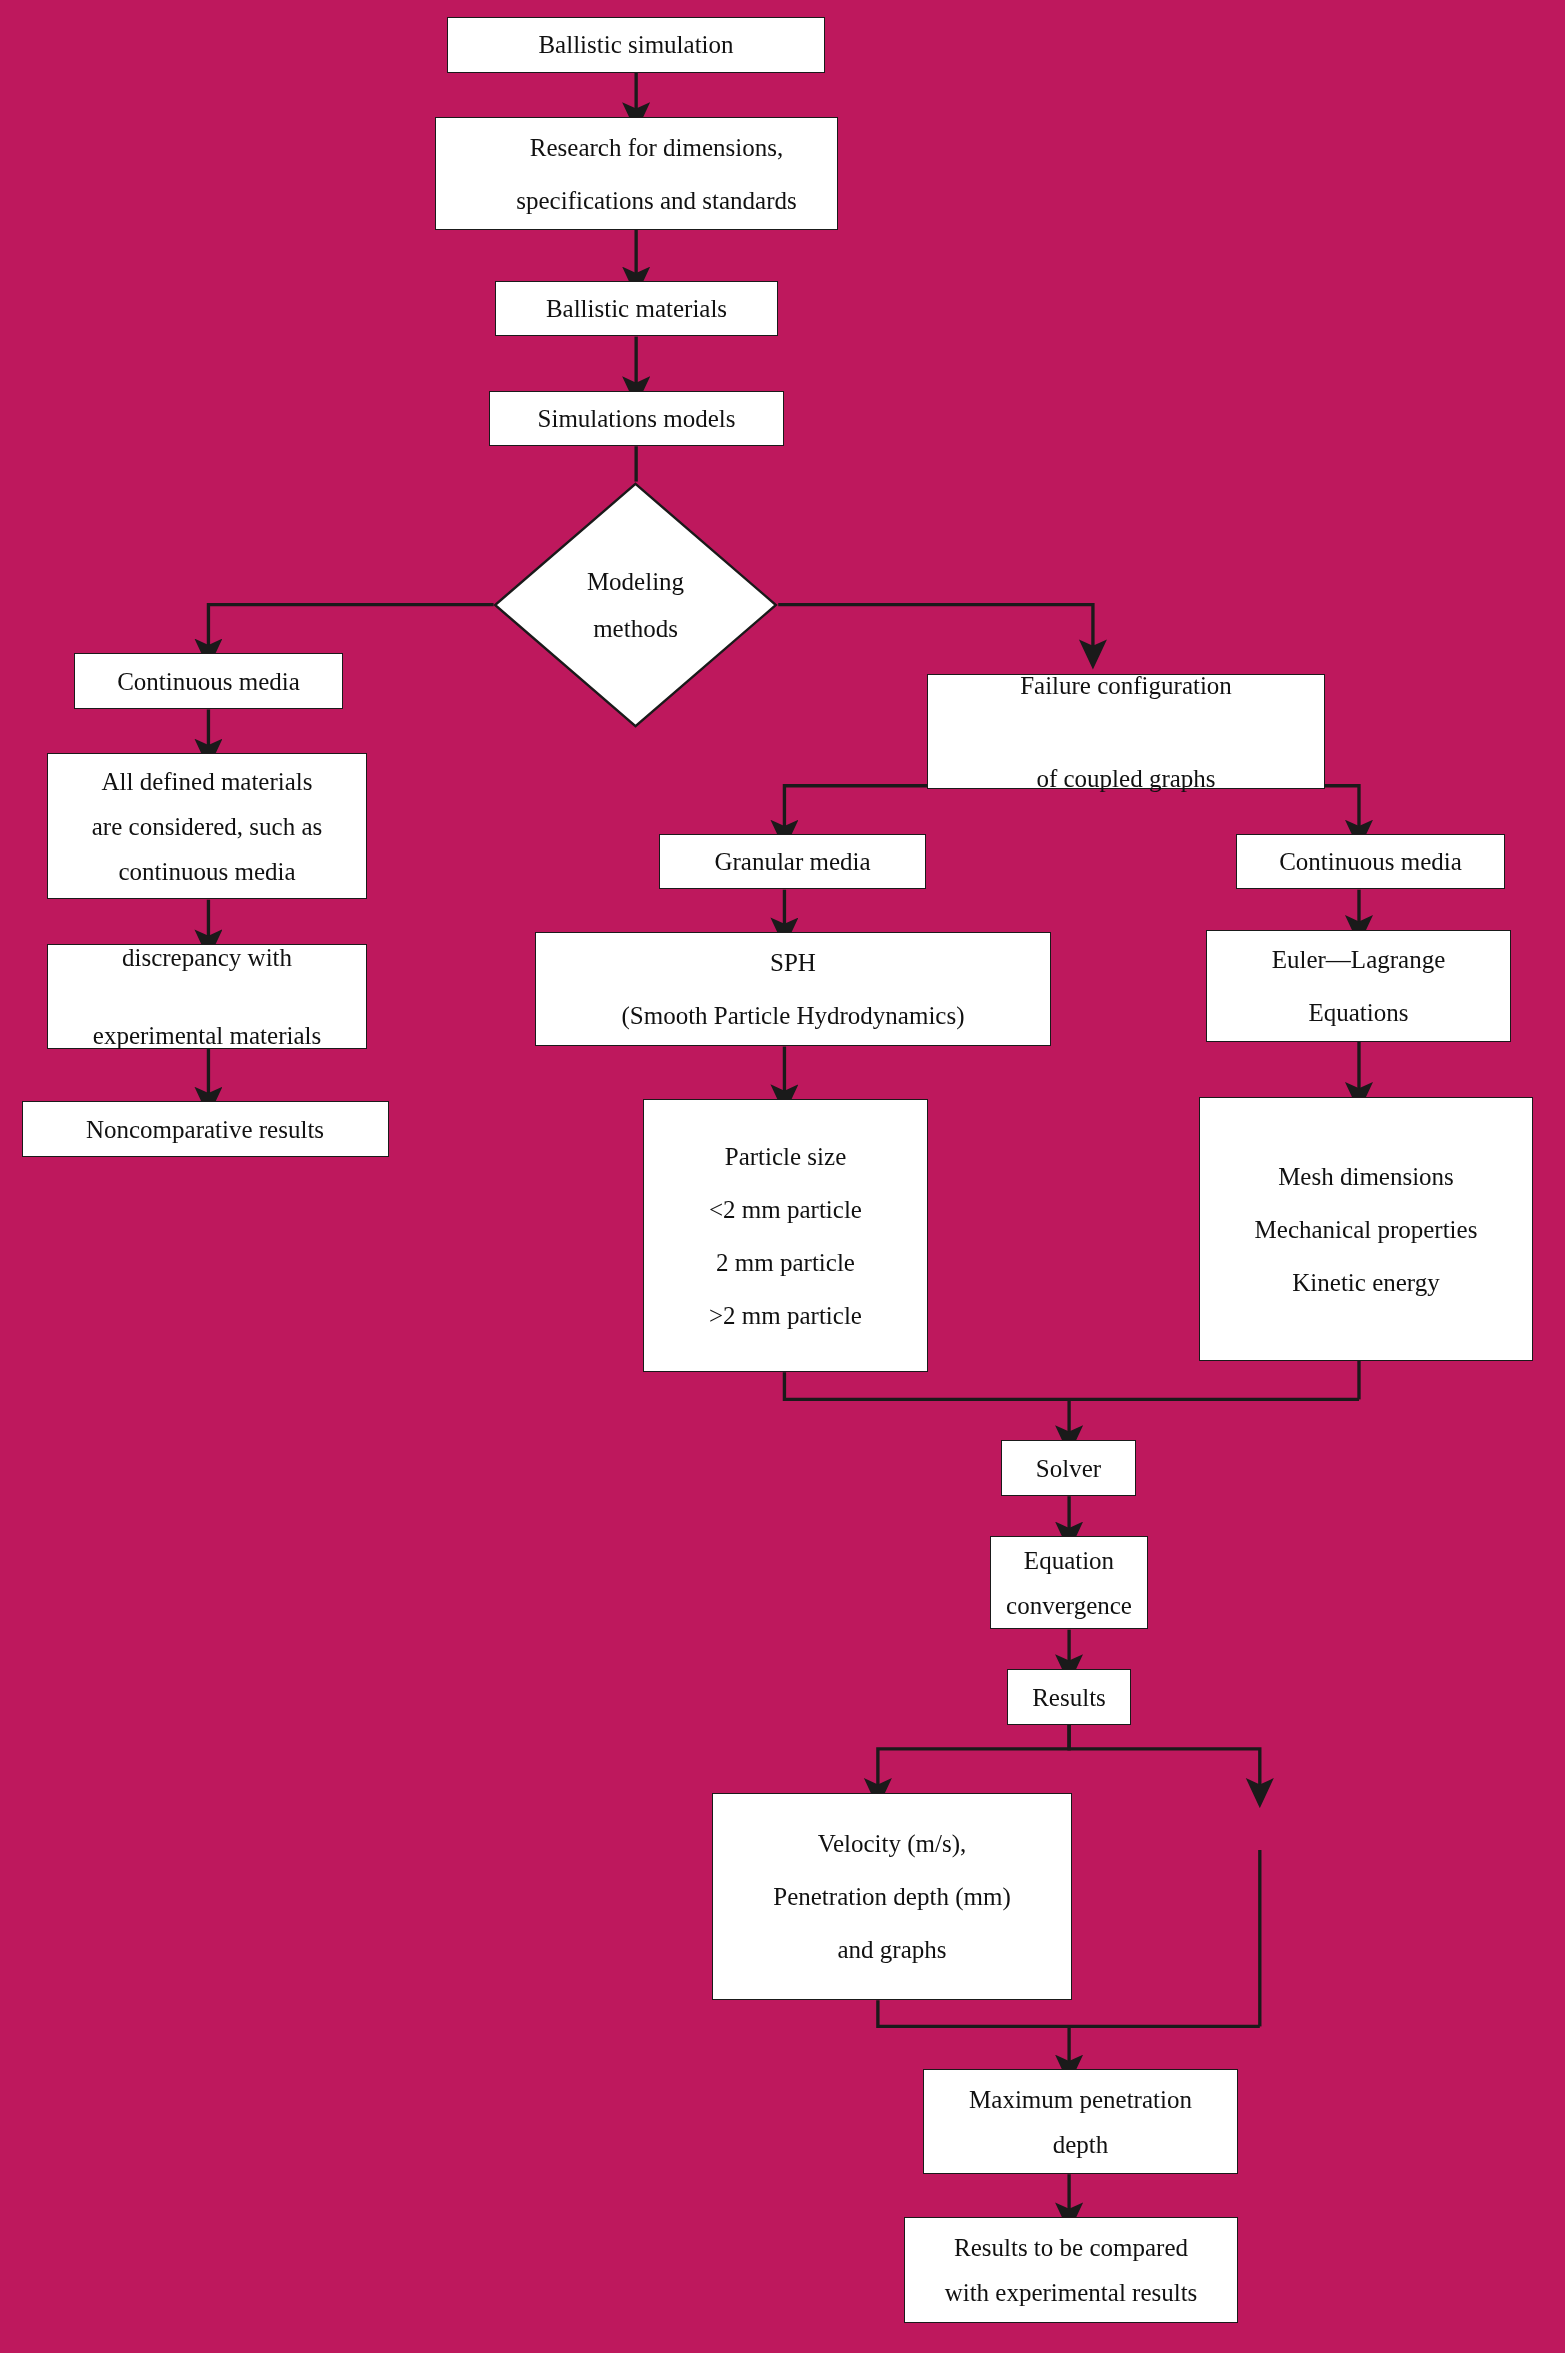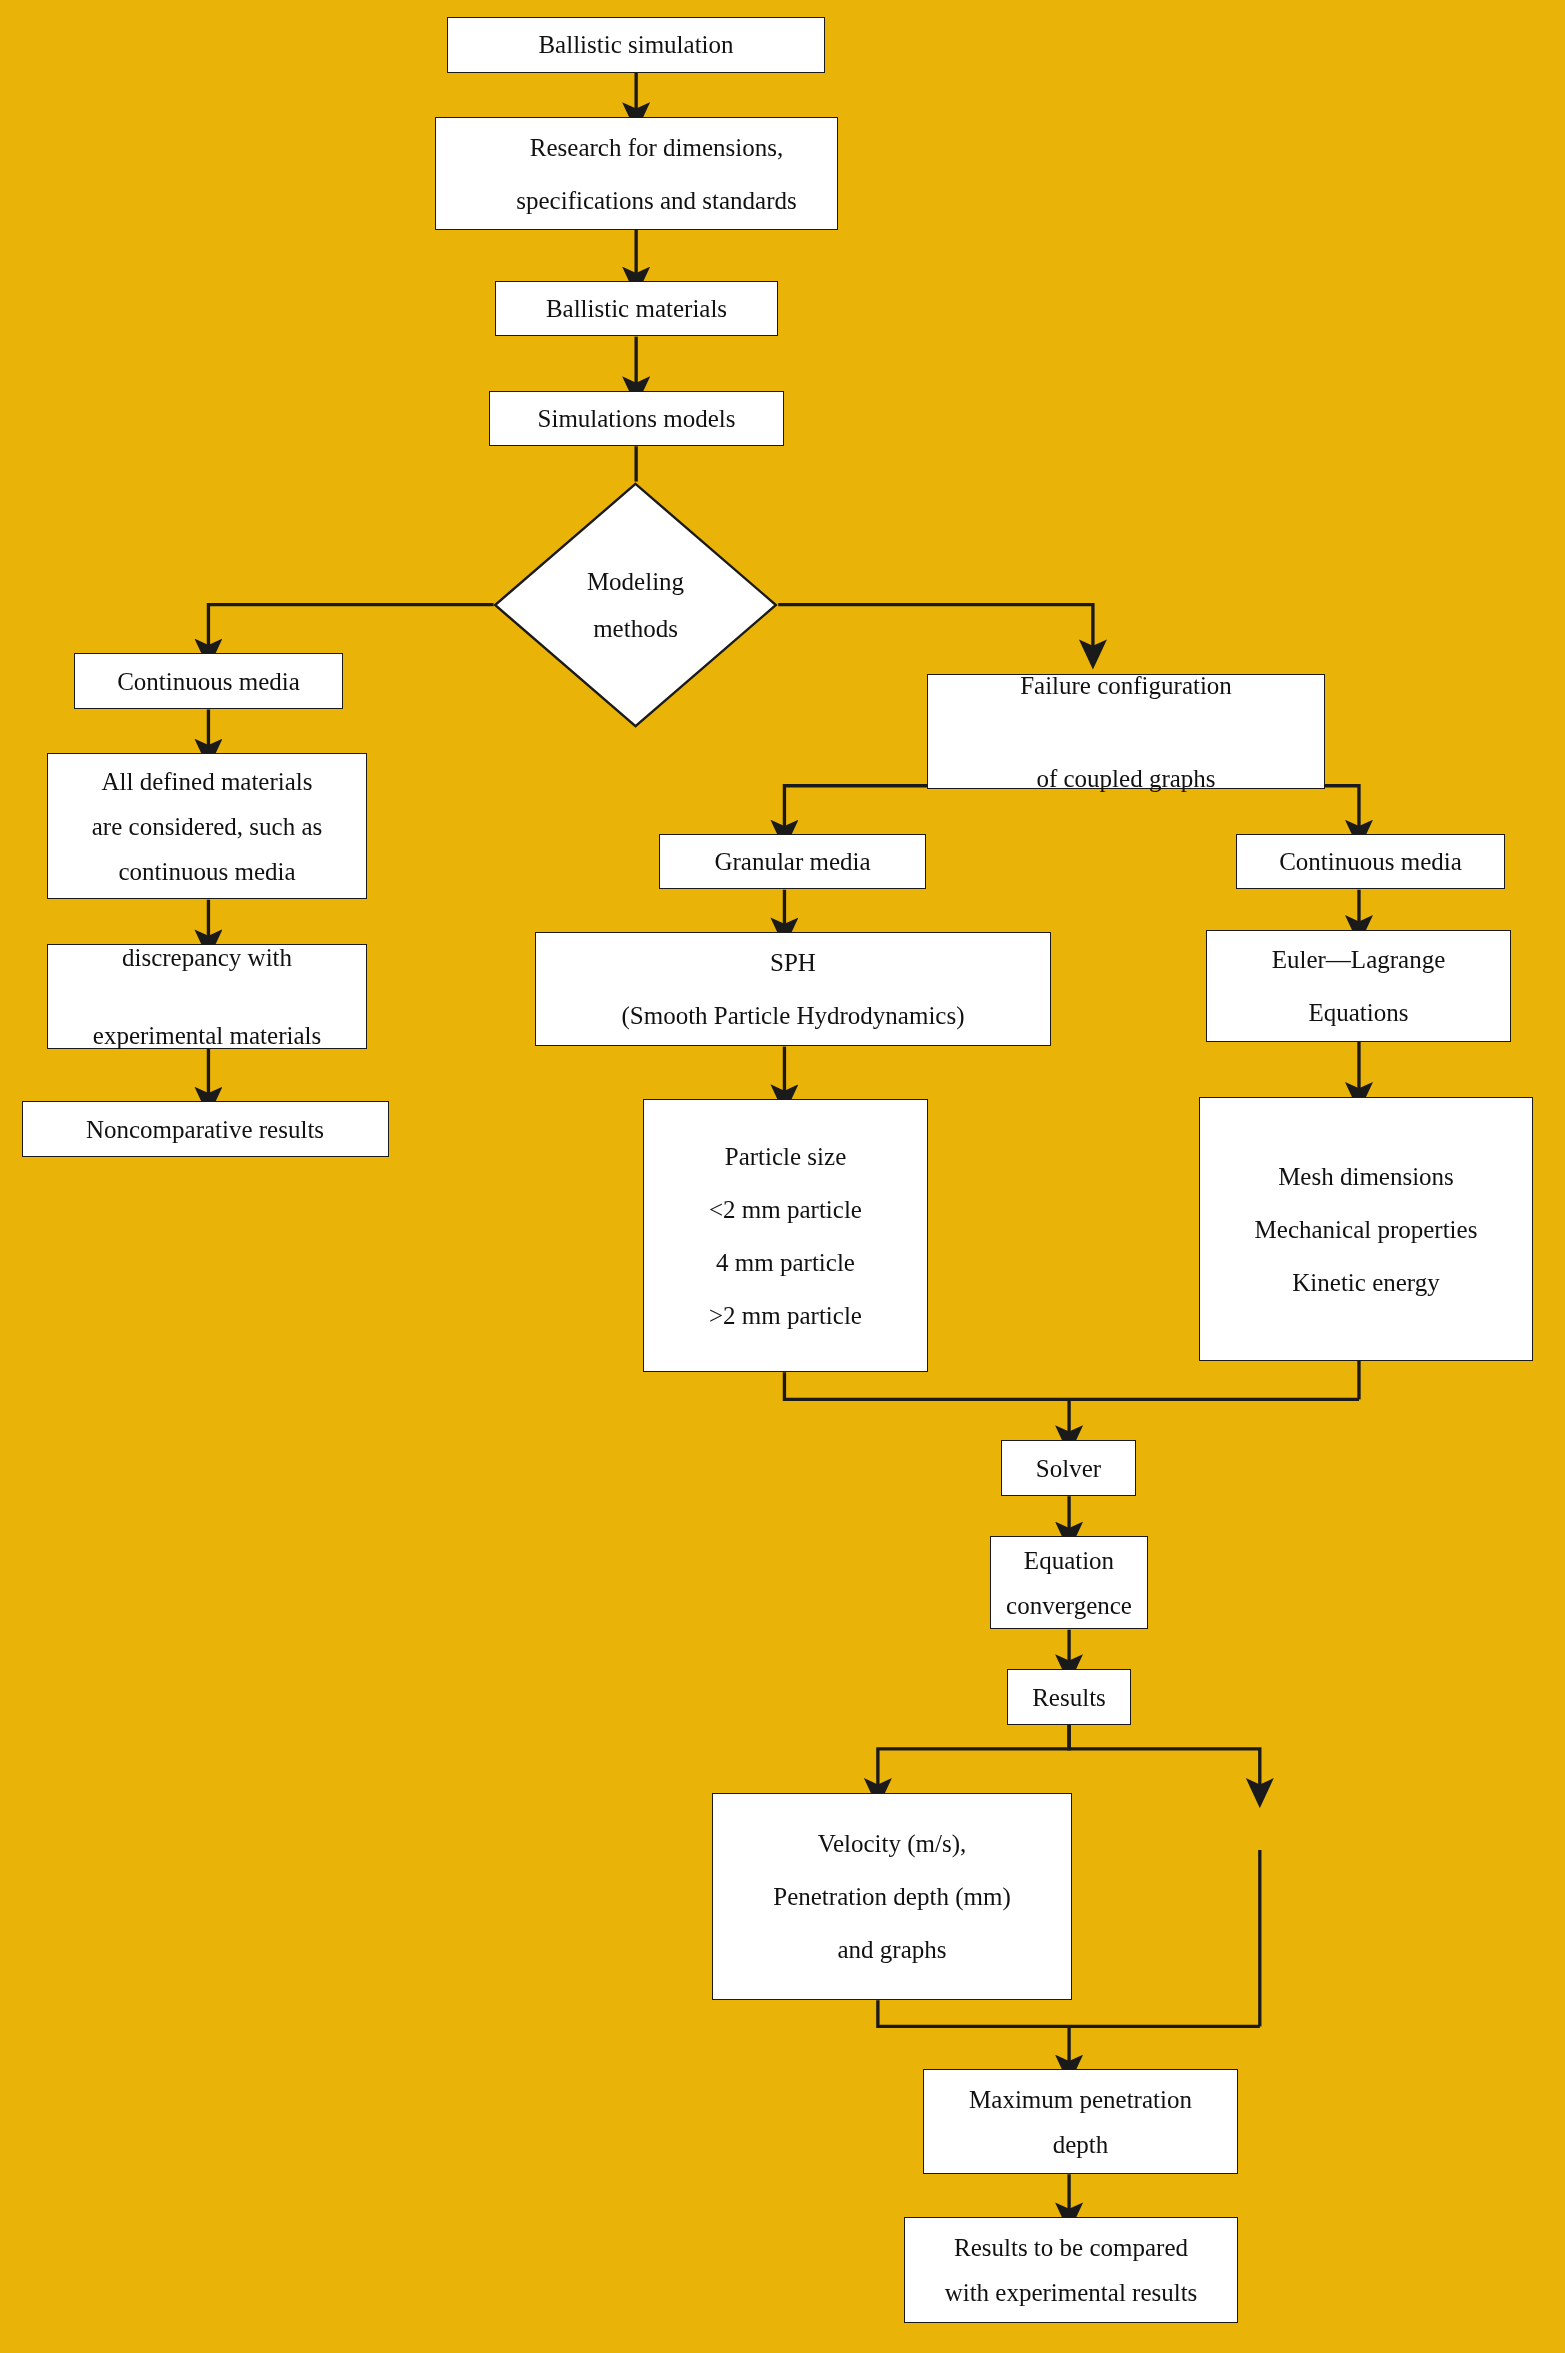--- a/index.html
+++ b/index.html
@@ -4,21 +4,21 @@
 <style>
   html, body {
     margin: 0;
     padding: 0;
     background: #ffffff;
   }
   #canvas {
     position: relative;
     width: 1566px;
     height: 2354px;
-    background: #eab308;
+    background: #be185d;
     font-family: "Liberation Serif", "DejaVu Serif", serif;
     overflow: hidden;
     text-decoration: underline;
   }
   svg.edges {
     position: absolute;
     left: 0;
     top: 0;
     width: 1566px;
     height: 2354px;
@@ -200,21 +200,21 @@
   </div>
 
   <div class="node gap-lg" style="left:1206px; top:930px; width:305px; height:112px;">
     <span class="line">Euler—Lagrange</span>
     <span class="line">Equations</span>
   </div>
 
   <div class="node gap-lg" style="left:643px; top:1099px; width:285px; height:273px;">
     <span class="line">Particle size</span>
     <span class="line">&lt;2 mm particle</span>
-    <span class="line">4 mm particle</span>
+    <span class="line">2 mm particle</span>
     <span class="line">&gt;2 mm particle</span>
   </div>
 
   <div class="node gap-lg" style="left:1199px; top:1097px; width:334px; height:264px;">
     <span class="line">Mesh dimensions</span>
     <span class="line">Mechanical properties</span>
     <span class="line">Kinetic energy</span>
   </div>
 
   <div class="node" style="left:1001px; top:1440px; width:135px; height:56px;">

